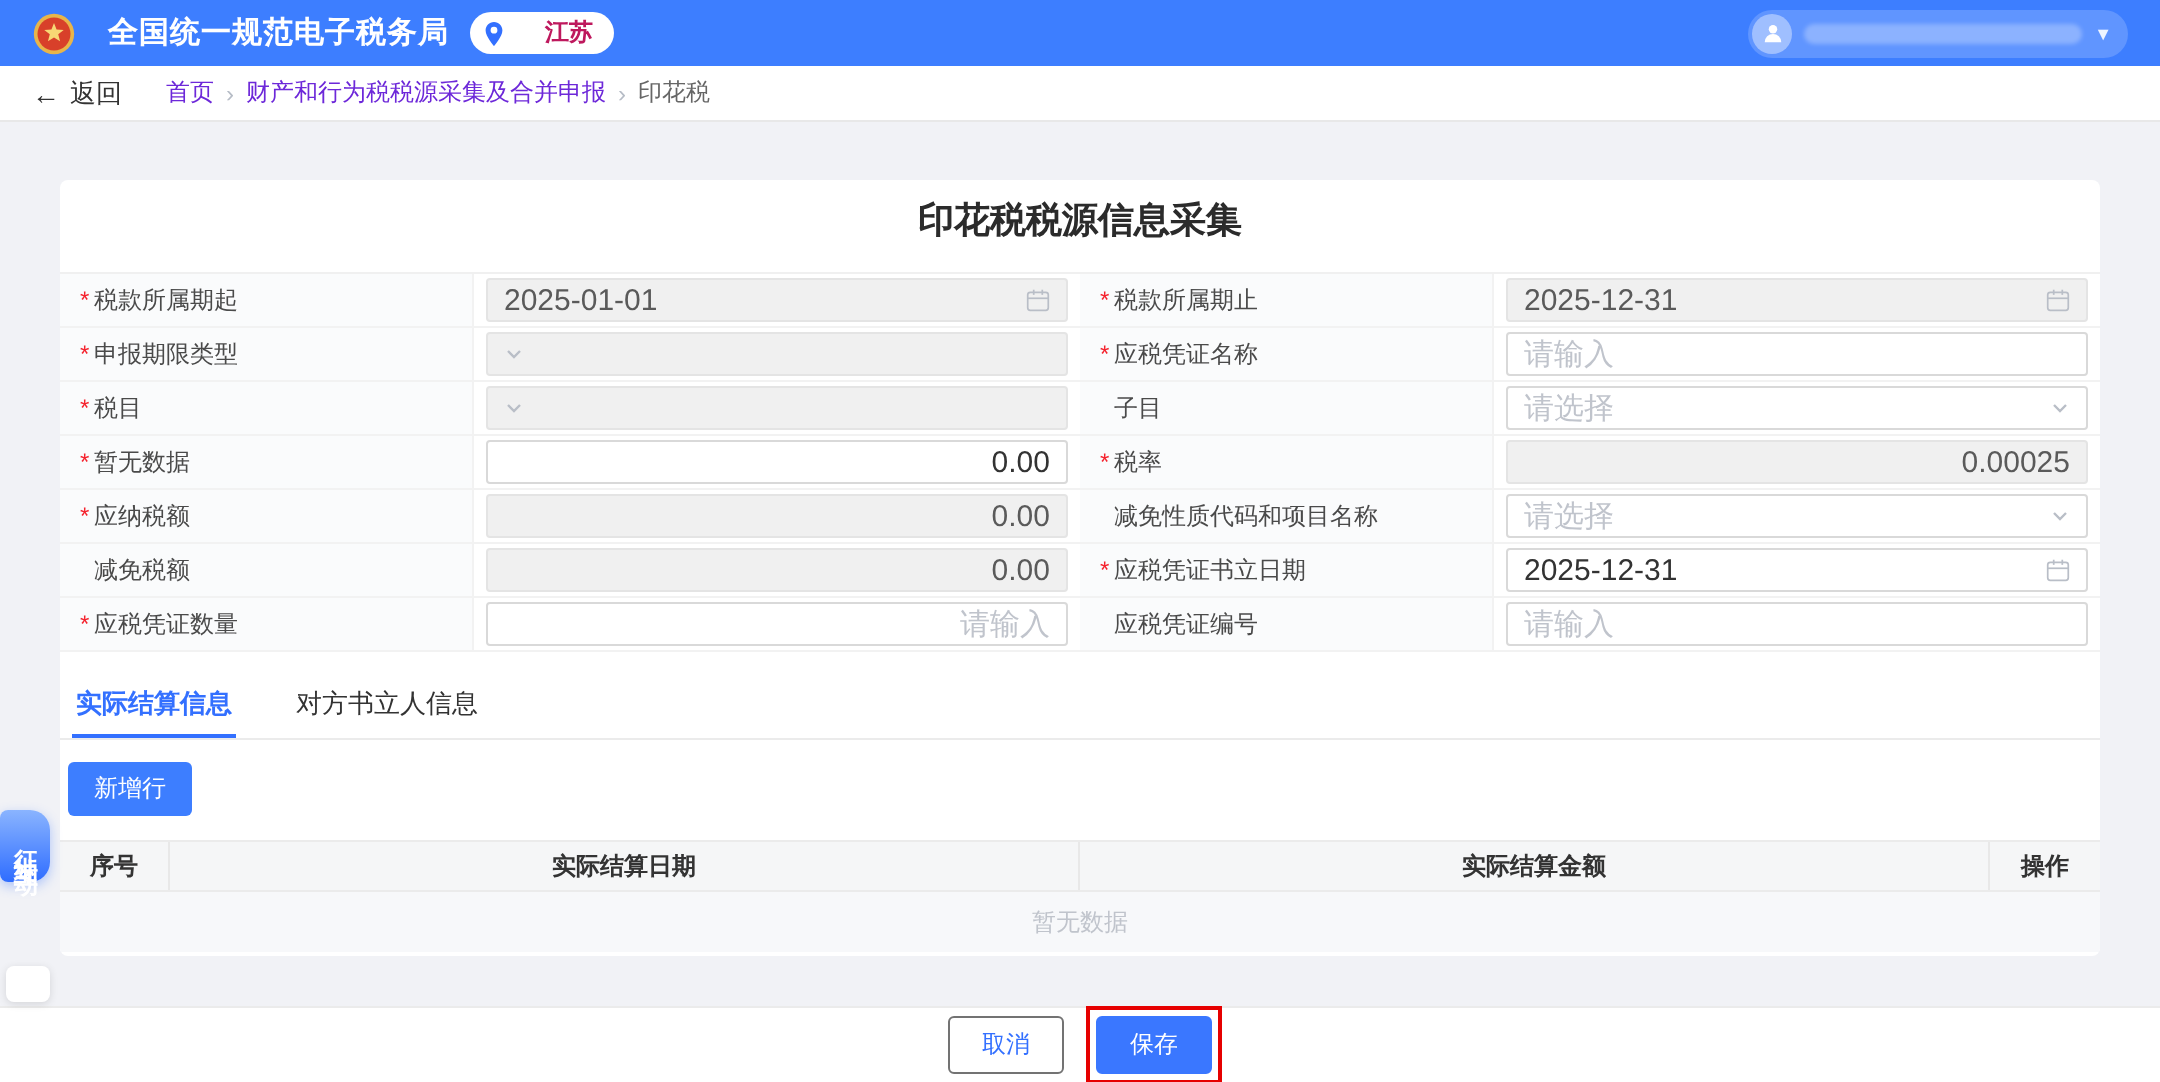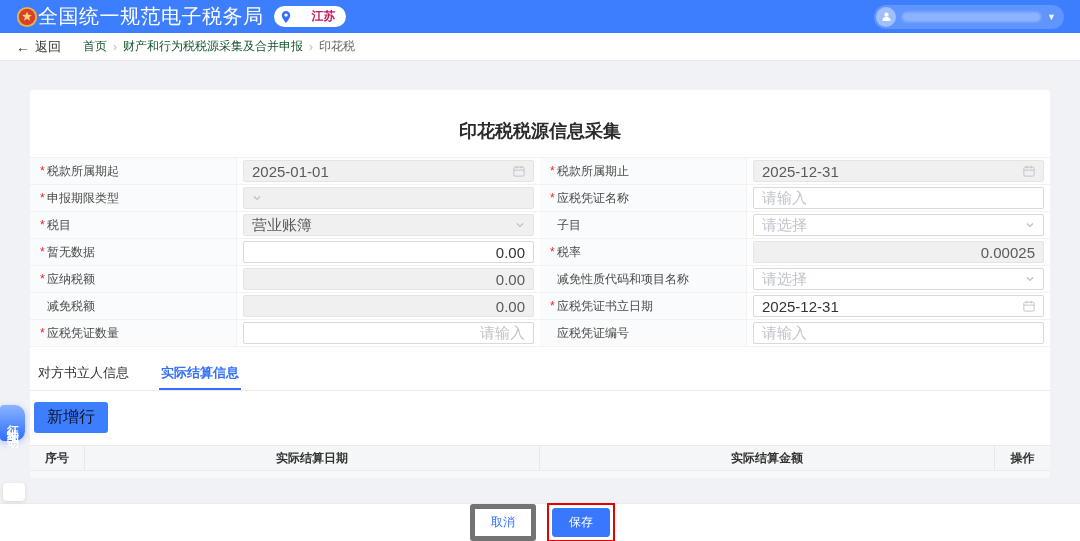--- a/index.html
+++ b/index.html
@@ -10,21 +10,21 @@
     position: relative;
     color: #333;
   }
 
   
   .app-header {
     height: 33px; background: #3d7eff;
     display: flex; align-items: center; padding: 0 16px;
   }
   .emblem { width: 22px; height: 22px; flex: 0 0 auto; }
-  .app-title { color: #fff; font-size: 20px; font-weight: normal; margin-left: 0; letter-spacing: .5px; }
+  .app-title { color: #fff; font-size: 15px; font-weight: bold; margin-left: 16px; letter-spacing: .5px; }
   .region-pill {
     margin-left: 10px; background: #fff; color: #be185d;
     border-radius: 11px; padding: 2px 10px 2px 7px; font-size: 12px; font-weight: bold;
     display: flex; align-items: center; gap: 21px; cursor: pointer;
   }
   .user-pill {
     margin-left: auto; width: 190px; height: 24px; border-radius: 12px;
     background: rgba(255,255,255,.18); display: flex; align-items: center;
     padding: 0 8px 0 2px; gap: 6px; cursor: pointer;
   }
@@ -36,31 +36,31 @@
   .caret { color: rgba(255,255,255,.9); font-size: 9px; }
 
   
   .crumb-bar {
     height: 28px; background: #fff; border-bottom: 1px solid #e8e8e8;
     display: flex; align-items: center; padding: 0 16px; font-size: 12px;
   }
   .back { display: flex; align-items: center; gap: 5px; cursor: pointer; color: #333; font-size: 13px; }
   .back .arr { font-size: 14px; }
   .crumbs { display: flex; align-items: center; gap: 6px; margin-left: 22px; }
-  .crumb-link { color: #14532d; cursor: pointer; }
+  .crumb-link { color: #6d28d9; cursor: pointer; }
   .crumb-sep { color: #b6bcc6; }
   .crumb-cur { color: #666; }
 
   
   .main { height: 442px; padding-top: 29px; }
   .card {
     margin: 0 30px; background: #fff; border-radius: 4px; height: 388px;
     overflow: hidden;
   }
-  .page-title { text-align: center; font-size: 18px; font-weight: bold; color: #2b2b2b; padding: 29px 0 14px; }
+  .page-title { text-align: center; font-size: 18px; font-weight: bold; color: #2b2b2b; padding: 8px 0 14px; }
 
   
   .form { border-top: 1px solid #f0f0f0; }
   .frow { display: flex; height: 27px; border-bottom: 1px solid #f2f2f2; }
   .fhalf { flex: 1; display: flex; min-width: 0; }
   .fcell-label {
     width: 207px; flex: 0 0 auto; background: #fafbfc; border-right: 1px solid #f2f2f2;
     display: flex; align-items: center; padding: 0 10px; font-size: 12px; color: #4a4a4a;
     white-space: nowrap; overflow: hidden;
   }
@@ -75,22 +75,22 @@
   .box.disabled { background: #f0f0f0; border: 1px solid #e4e4e4; color: #5a5a5a; }
   .box.right .val { text-align: right; }
   .box .ph { color: #c0c4cc; }
   .box .ficon { flex: 0 0 auto; display: flex; align-items: center; }
 
   
   .tabs { display: flex; gap: 28px; padding: 0 6px; margin-top: 10px; border-bottom: 1px solid #ebebeb; }
   .tab { font-size: 13px; padding: 7px 2px 6px; cursor: pointer; color: #333; border-bottom: 2px solid transparent; }
   .tab.active { color: #3370ff; border-bottom-color: #3370ff; font-weight: bold; }
   .add-row-btn {
-    margin: 11px 0 0 4px; display: inline-block; background: #3d7eff; color: #0f172a;
-    font-size: 16px; padding: 5px 13px; border-radius: 3px; border: none; cursor: pointer;
+    margin: 11px 0 0 4px; display: inline-block; background: #3d7eff; color: #ffffff;
+    font-size: 12px; padding: 5px 13px; border-radius: 3px; border: none; cursor: pointer;
     font-family: "Liberation Sans", sans-serif;
   }
 
   
   .tbl { margin-top: 12px; }
   .tbl-head {
     display: flex; background: #f5f6f7; border-top: 1px solid #ebebeb; border-bottom: 1px solid #ebebeb;
     height: 26px; font-size: 12px; font-weight: bold; color: #333;
   }
   .th { display: flex; align-items: center; justify-content: center; border-right: 1px solid #e8e8e8; }
@@ -103,21 +103,21 @@
     height: 30px; background: #f7f8fa; display: flex; align-items: center; justify-content: center;
     color: #c0c4cc; font-size: 12px;
   }
 
   
   .footer {
     height: 38px; background: #fff; border-top: 1px solid #ebebeb;
     display: flex; align-items: center; justify-content: center; gap: 16px;
   }
   .btn { font-size: 12px; padding: 5px 16px; border-radius: 3px; cursor: pointer; font-family: "Liberation Sans", sans-serif; }
-  .btn-cancel { background: #fff; border: 5px solid #737373; color: #3370ff; }
+  .btn-cancel { background: #fff; border: 1px solid #737373; color: #3370ff; }
   .save-wrap { position: relative; display: inline-block; }
   .btn-save { background: #3a77ff; border: 1px solid #3a77ff; color: #fff; }
   .annotation {
     position: absolute; left: -5px; top: -5px; right: -5px; bottom: -5px;
     border: 2px solid #e60000; pointer-events: none;
   }
 
   
   .side-widget {
     position: absolute; left: 0; top: 405px; width: 25px; padding: 10px 0;
@@ -251,21 +251,20 @@
       </div>
 
       <div class="frow">
         <div class="fhalf">
           <div class="fcell-label">
             <span class="star">*</span>
             <span>税目</span>
           </div>
           <div class="fcell-input">
             <div class="box disabled">
-              <span class="val">营业账簿</span>
               <span class="ficon">
                   <svg width="10" height="10" viewBox="0 0 10 10">
                     <path d="M2 3.5L5 6.5 8 3.5" fill="none" stroke="#b9bec7" stroke-width="1.2"></path>
                   </svg>
                 </span>
             </div>
           </div>
         </div>
         <div class="fhalf">
           <div class="fcell-label">
@@ -394,22 +393,22 @@
             <div class="box enabled">
               <span class="val ph">请输入</span>
             </div>
           </div>
         </div>
       </div>
     </div>
 
     
     <div class="tabs">
+      <div class="tab active">实际结算信息</div>
       <div class="tab">对方书立人信息</div>
-      <div class="tab active">实际结算信息</div>
     </div>
 
     <button class="add-row-btn">新增行</button>
 
     
     <div class="tbl">
       <div class="tbl-head">
         <div class="th c-idx">序号</div>
         <div class="th c-date">实际结算日期</div>
         <div class="th c-amt">实际结算金额</div>

